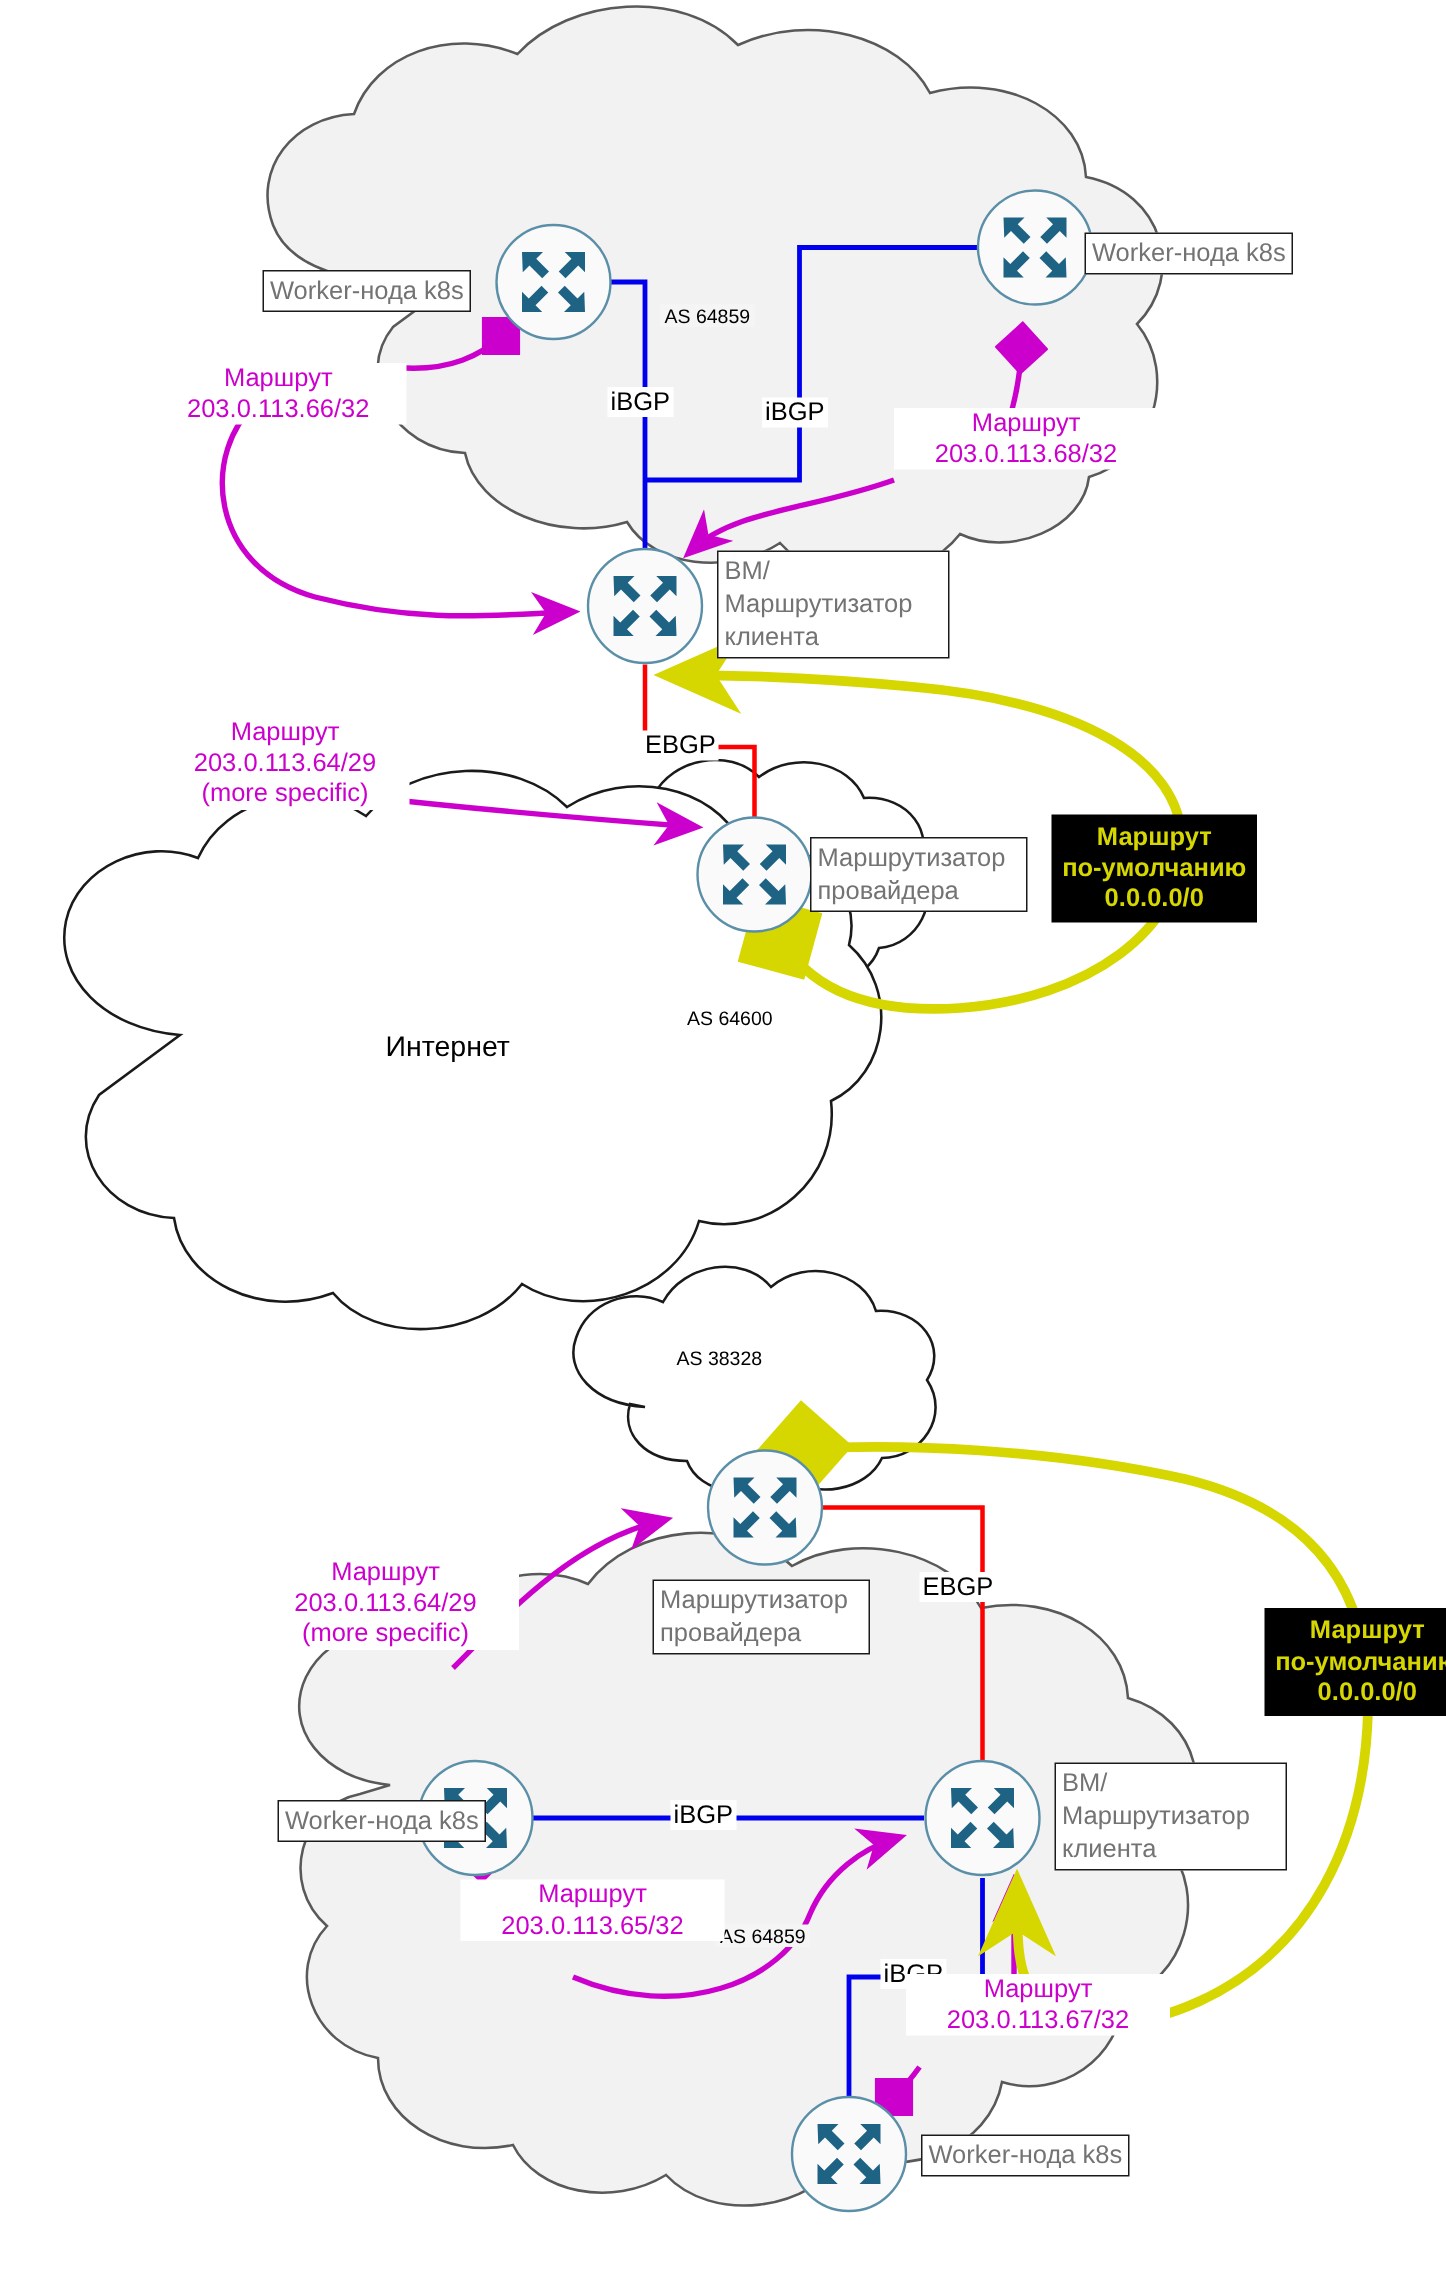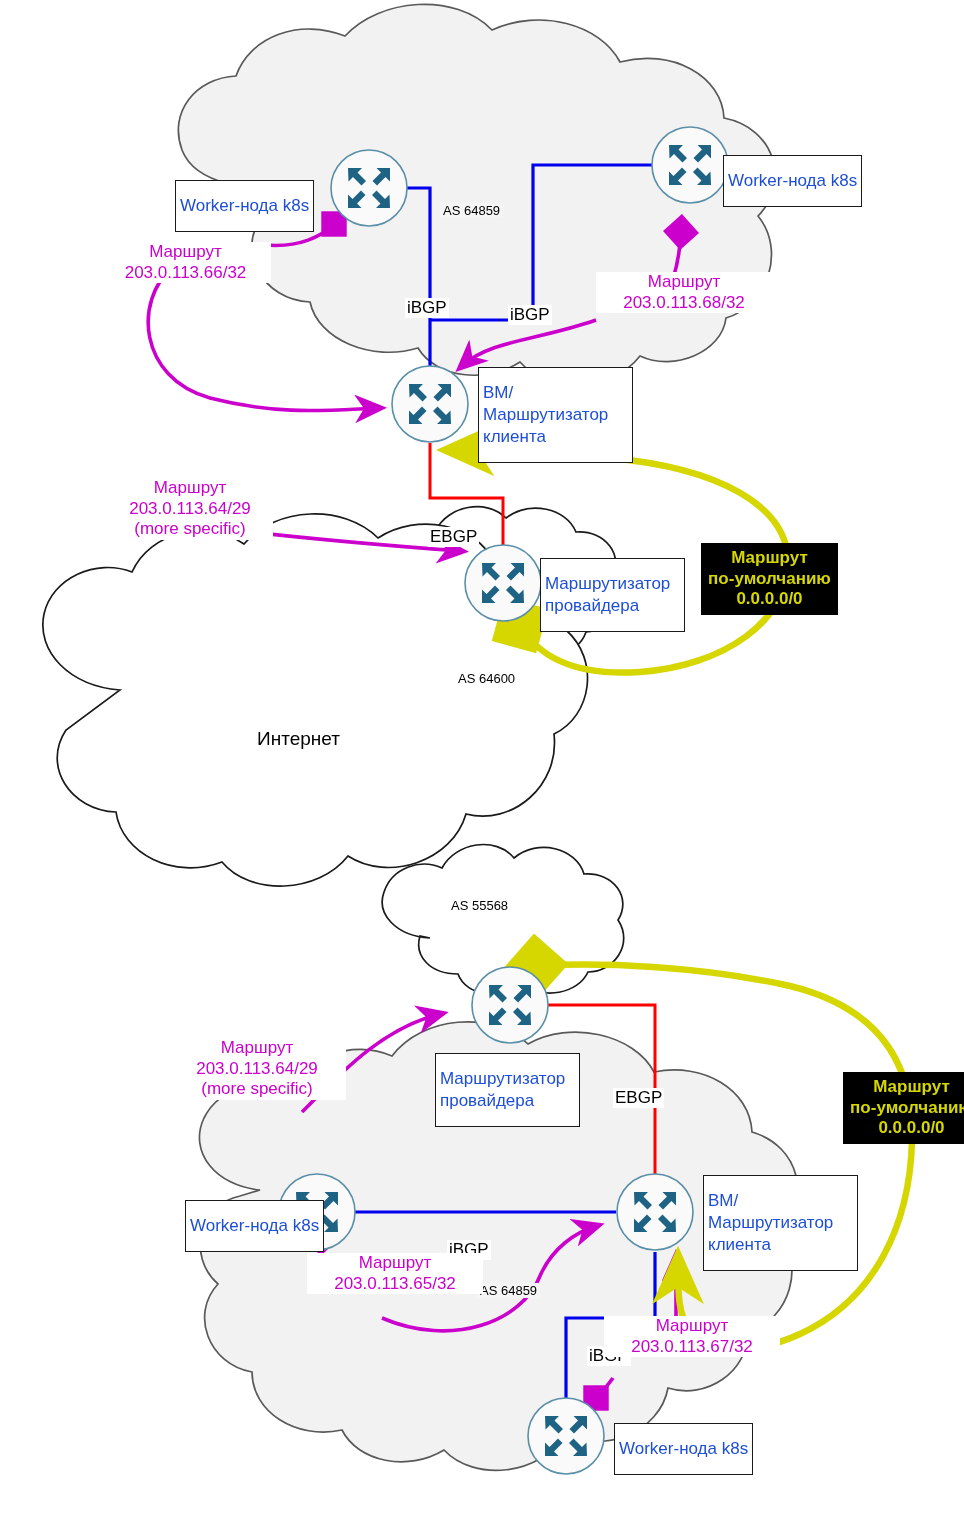--- a/index.html
+++ b/index.html
@@ -1,34 +1,34 @@
 <!DOCTYPE html>
 <html><head>
 <meta charset="utf-8">
 <style>
   html,body{margin:0;padding:0;background:#ffffff;}
   body{width:964px;height:1525px;font-family:"Liberation Sans",sans-serif;overflow:hidden;}
   #stage{position:relative;width:964px;height:1525px;}
   svg#diagram{position:absolute;left:0;top:0;width:964px;height:1525px;}
   .boxlabel{
     position:absolute;background:#ffffff;border:1.6px solid #1a1a1a;
-    color:#1d4ed8;font-size:17px;line-height:1.30;padding:14px 4px;
+    color:#737373;font-size:17px;line-height:1.30;padding:2px 4px;
     white-space:pre-line;box-sizing:border-box;
   }
   .routelabel{
     position:absolute;background:#ffffff;color:#cc00cc;font-size:17px;
     line-height:1.22;padding:0 3px;white-space:pre-line;text-align:center;
   }
   .aslabel{
     position:absolute;background:#f5f5f5;color:#000000;font-size:13px;
     padding:0 3px;white-space:nowrap;
   }
   .linklabel{
     position:absolute;background:#ffffff;color:#000000;font-size:17px;
-    padding:0 2px;white-space:nowrap;margin-top:40px;
+    padding:0 2px;white-space:nowrap;
   }
   .defaultbadge{
     position:absolute;background:#000000;color:#d6d600;font-size:17px;
     font-weight:bold;line-height:1.22;padding:5px 6px;text-align:center;
     white-space:pre-line;
   }
   .cloudtext{
     position:absolute;color:#000000;font-size:19px;white-space:nowrap;
   }
 </style>
@@ -234,24 +234,24 @@
   <div class="boxlabel" style="left:435px;top:1053px;width:145px;">Маршрутизатор
 провайдера</div>
   <div class="boxlabel" style="left:185px;top:1200px;">Worker-нода k8s</div>
   <div class="boxlabel" style="left:703px;top:1175px;width:155px;">ВМ/
 Маршрутизатор
 клиента</div>
   <div class="boxlabel" style="left:614px;top:1423px;">Worker-нода k8s</div>
 
   <div class="aslabel" style="left:440px;top:203px;">AS 64859</div>
   <div class="aslabel" style="left:455px;top:625px;background:#ffffff;margin-top:46px;">AS 64600</div>
-  <div class="aslabel" style="left:448px;top:898px;background:#ffffff;">AS 55568</div>
+  <div class="aslabel" style="left:448px;top:898px;background:#ffffff;">AS 38328</div>
   <div class="aslabel" style="left:477px;top:1283px;">AS 64859</div>
 
-  <div class="cloudtext" style="left:257px;top:728px;text-align:right;">Интернет</div>
+  <div class="cloudtext" style="left:257px;top:688px;text-align:right;">Интернет</div>
 
   <div class="linklabel" style="left:405px;top:258px;">iBGP</div>
   <div class="linklabel" style="left:508px;top:265px;">iBGP</div>
   <div class="linklabel" style="left:428px;top:487px;">EBGP</div>
   <div class="linklabel" style="left:613px;top:1048px;">EBGP</div>
   <div class="linklabel" style="left:447px;top:1200px;">iBGP</div>
   <div class="linklabel" style="left:587px;top:1306px;">iBGP</div>
 
   <div class="routelabel" style="left:100px;top:242px;width:165px;">Маршрут
 203.0.113.66/32</div>

